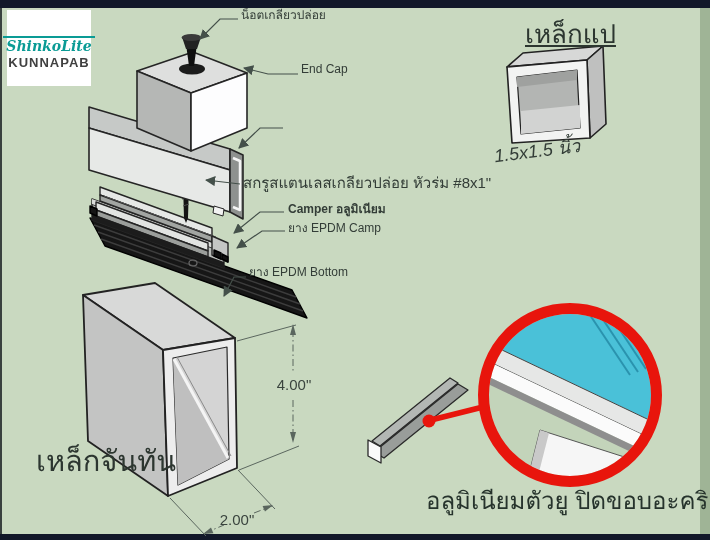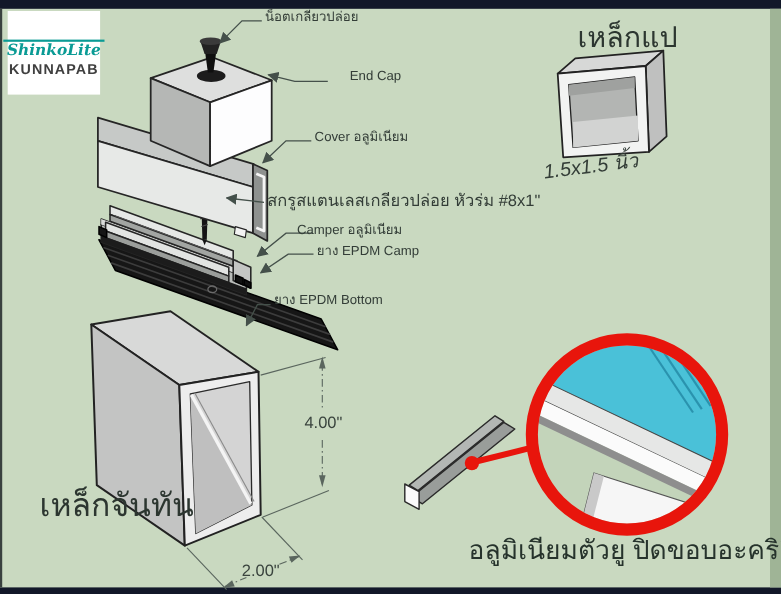--- a/index.html
+++ b/index.html
@@ -186,28 +186,27 @@
       <polygon points="273,505 265,511.6 262.6,506" stroke="none"></polygon>
     </g>
   </svg>
 
   <div id="logo">
     <div class="brand">ShinkoLite</div>
     <div class="company">KUNNAPAB</div>
   </div>
 
   <div class="lbl" style="left:241px;top:9px;">น็อตเกลียวปล่อย</div>
-  <div class="lbl" style="left:301px;top:63px;margin-left:17px;">End Cap</div>
-  <div class="lbl" style="left:286px;top:118px;">Cover อลูมิเนียม</div>
+  <div class="lbl" style="left:301px;top:63px;">End Cap</div>
   <div class="lbl lbl-sm" style="left:243px;top:175px;">สกรูสแตนเลสเกลียวปล่อย หัวร่ม #8x1"</div>
-  <div class="lbl" style="left:270px;top:203px;">Camper อลูมิเนียม</div>
+  <div class="lbl" style="left:288px;top:203px;font-weight:bold;">Camper อลูมิเนียม</div>
   <div class="lbl" style="left:249px;top:266px;">ยาง EPDM Bottom</div>
   <div class="lbl" style="left:288px;top:222px;">ยาง EPDM Camp</div>
 
-  <div class="lbl lbl-big" id="purlin-title" style="left:525px;top:20px;">เหล็กแป</div>
+  <div class="lbl lbl-big" id="purlin-title" style="left:525px;top:20px;text-decoration:underline;">เหล็กแป</div>
   <div class="lbl" id="purlin-size" style="left:494px;top:142px;">1.5x1.5 นิ้ว</div>
-  <div class="lbl lbl-big" id="rafter-label" style="left:36px;top:446px;font-family:Liberation Mono, monospace;">เหล็กจันทัน</div>
+  <div class="lbl lbl-big" id="rafter-label" style="left:36px;top:446px;">เหล็กจันทัน</div>
   <div class="lbl" id="detail-caption" style="left:426px;top:488px;">อลูมิเนียมตัวยู ปิดขอบอะคริลิค</div>
 
   <div class="dim" style="left:272px;top:376px;width:44px;">4.00"</div>
   <div class="dim" style="left:212px;top:511px;width:50px;">2.00"</div>
 
 </div>
 
 </body></html>

